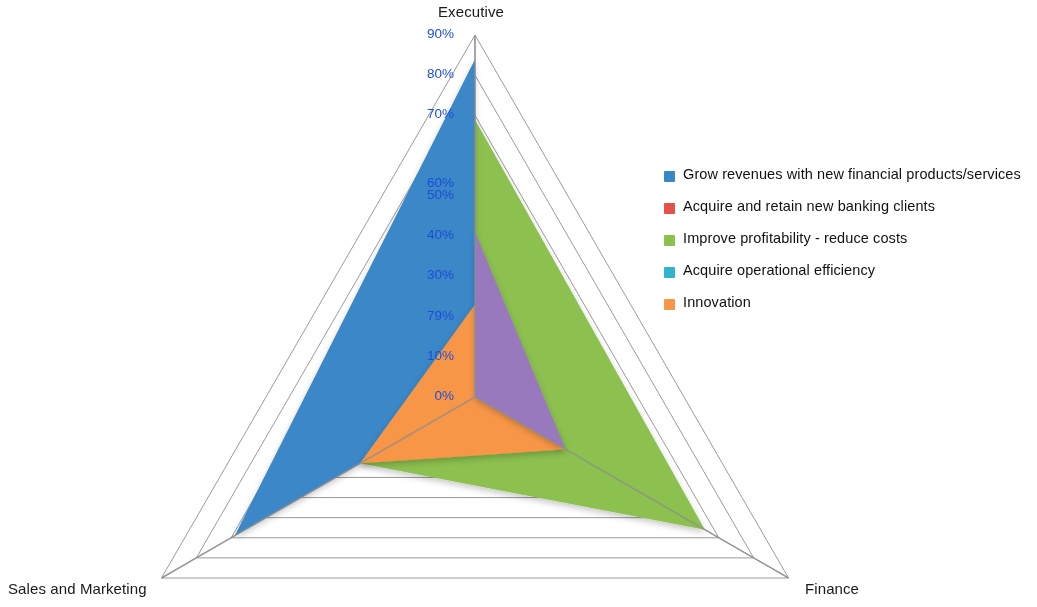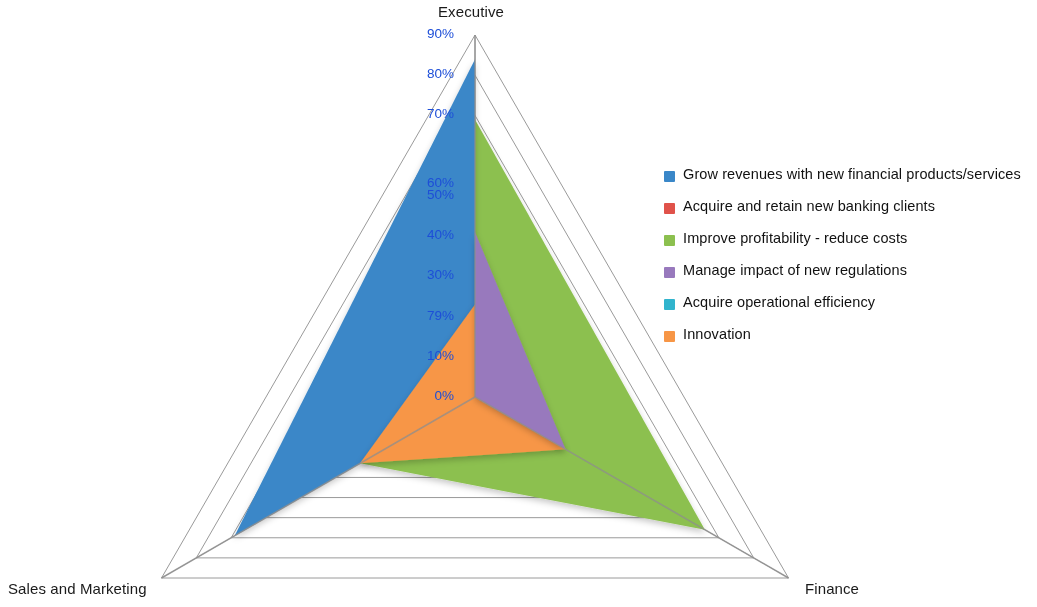--- a/index.html
+++ b/index.html
@@ -117,24 +117,20 @@
       </div>
       <div class="legend-row">
         <span class="legend-swatch" style="background: rgb(224, 82, 74);"></span>
         <span class="legend-text">Acquire and retain new banking clients</span>
       </div>
       <div class="legend-row">
         <span class="legend-swatch" style="background: rgb(140, 192, 79);"></span>
         <span class="legend-text">Improve profitability - reduce costs</span>
       </div>
       <div class="legend-row">
-        <span class="legend-swatch" style="background: rgb(152, 121, 189);"></span>
-        <span class="legend-text">Manage impact of new regulations</span>
-      </div>
-      <div class="legend-row">
         <span class="legend-swatch" style="background: rgb(49, 180, 205);"></span>
         <span class="legend-text">Acquire operational efficiency</span>
       </div>
       <div class="legend-row">
         <span class="legend-swatch" style="background: rgb(247, 150, 70);"></span>
         <span class="legend-text">Innovation</span>
       </div>
     </div>
 </div>
 

